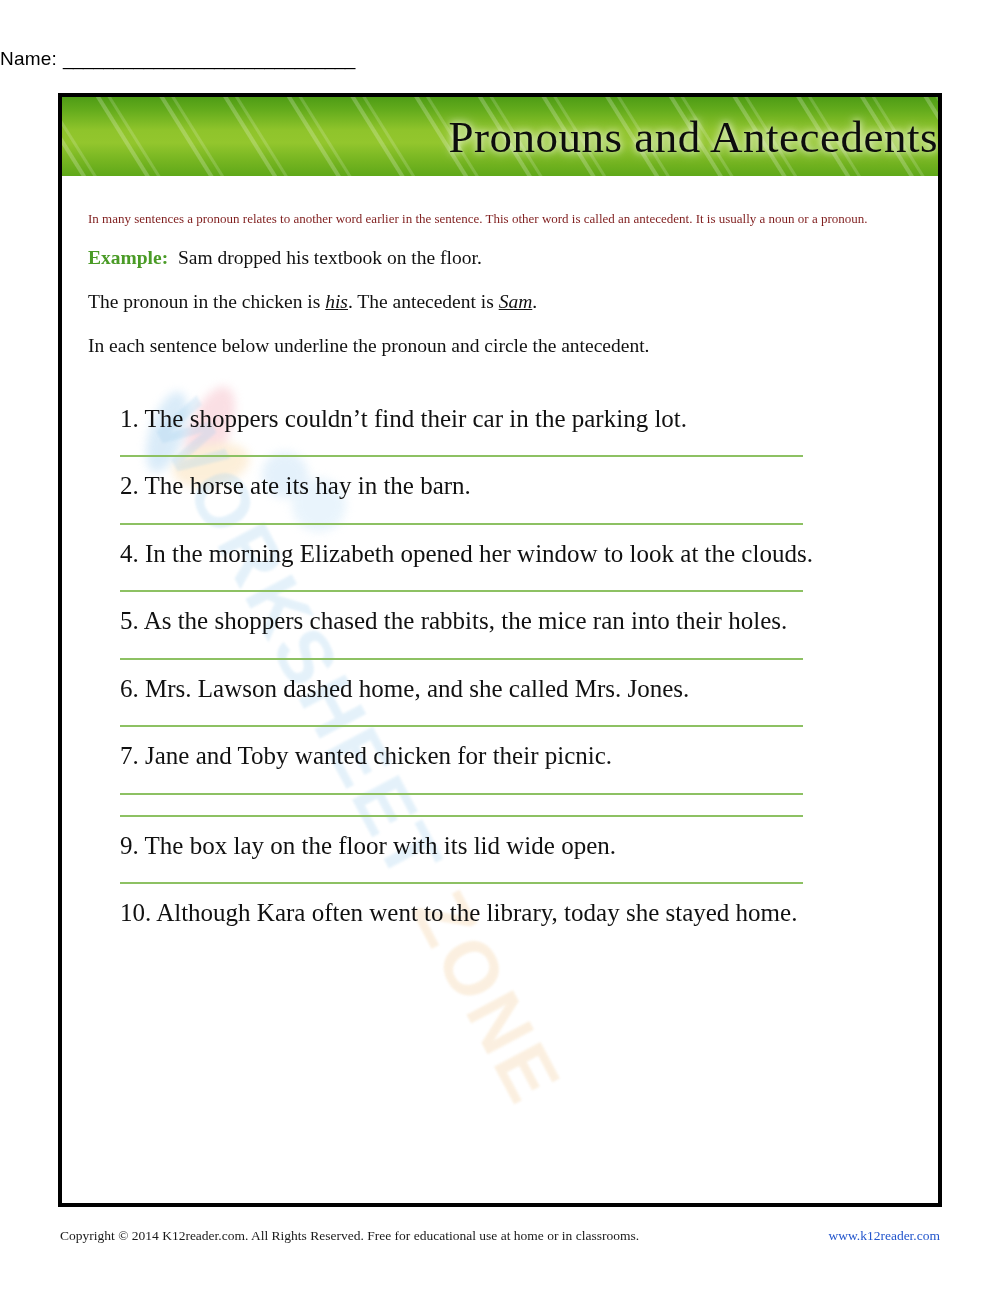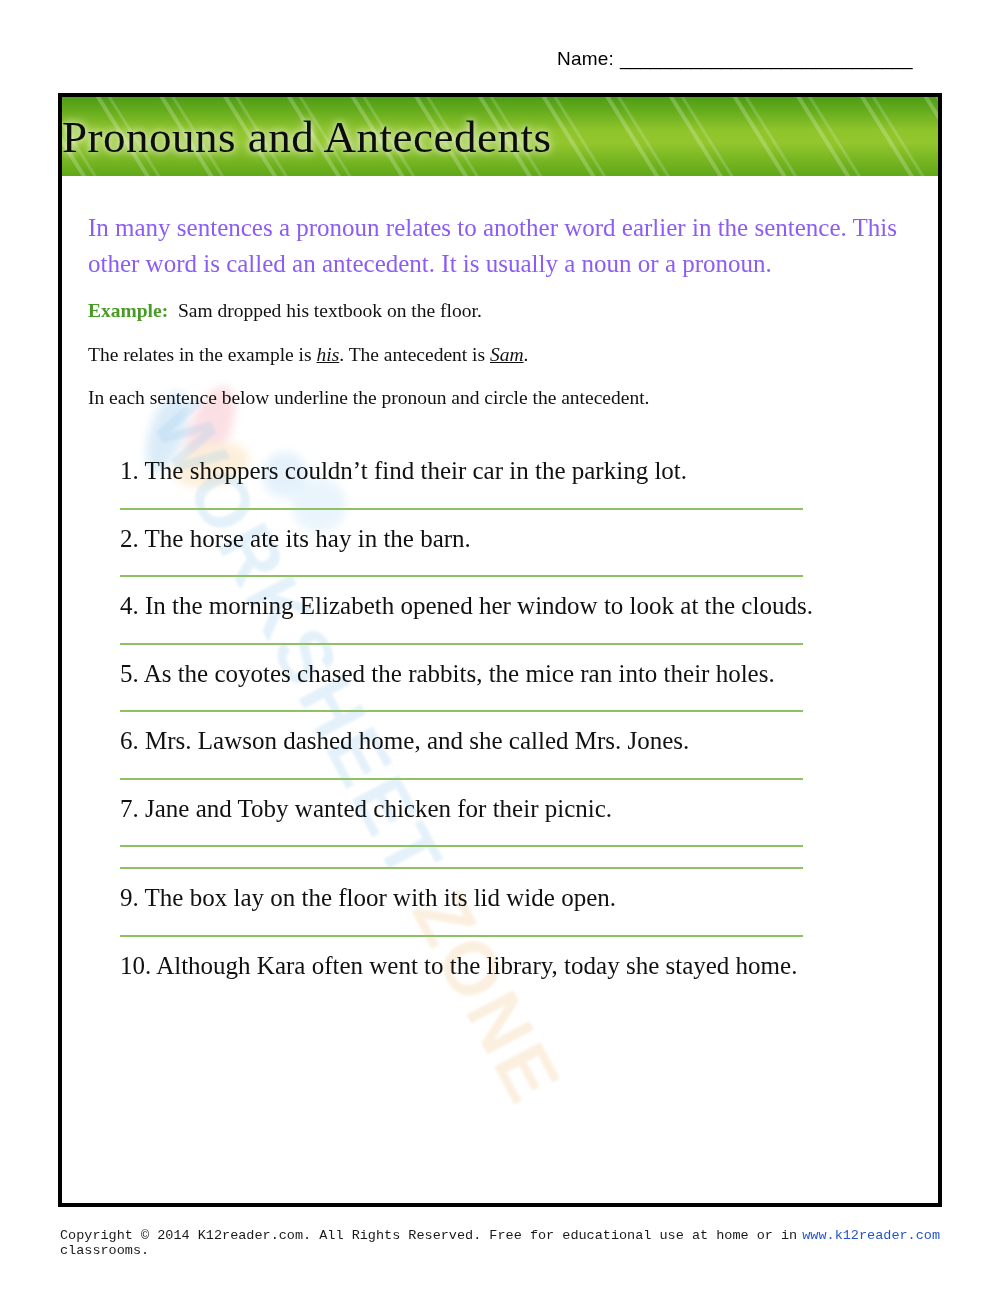--- a/index.html
+++ b/index.html
@@ -15,21 +15,20 @@
     font-family: "Liberation Serif", serif;
     overflow: hidden;
   }
 
   
   .name-row {
     position: absolute;
     top: 48px;
     left: 0;
     width: 1000px;
-    text-align: right;
     padding-right: 88px;
     box-sizing: border-box;
     font-family: "Liberation Sans", sans-serif;
     font-size: 19px;
     color: #000000;
     letter-spacing: 0.2px;
   }
   .name-label { margin-right: 6px; }
   .name-blank { letter-spacing: -0.5px; }
 
@@ -67,21 +66,21 @@
       ),
       linear-gradient(to bottom,
         #4e9c16 0%,
         #63ab1c 16%,
         #8fc42b 42%,
         #93c62d 58%,
         #79b722 78%,
         #5fa819 100%);
     display: flex;
     align-items: center;
-    justify-content: flex-start;
+    justify-content: flex-end;
     overflow: hidden;
   }
   .banner-title {
     font-family: "Liberation Serif", serif;
     font-size: 45px;
     font-weight: normal;
     color: #0d0d0d;
     letter-spacing: 0.5px;
     text-shadow:
       0 0 7px rgba(255,255,255,0.85),
@@ -134,23 +133,23 @@
   .wm-blob.b5 { left: 150px; top: 96px; width: 54px; height: 54px; background: #d8ecfa; }
 
   
   .content {
     position: relative;
     z-index: 1;
     padding: 34px 26px 0 26px;
   }
 
   .intro {
-    font-size: 25px;
+    font-size: 13px;
     line-height: 1.42;
-    color: #8b5cf6;
+    color: #7f1d1d;
     margin: 0 0 16px 0;
   }
   .line-block {
     font-size: 19.5px;
     line-height: 1.42;
     color: #111111;
     margin: 0 0 16px 0;
   }
   .example-label {
     color: #4a9b26;
@@ -184,21 +183,21 @@
   .footer {
     position: absolute;
     top: 1228px;
     left: 0;
     width: 1000px;
     padding: 0 60px;
     box-sizing: border-box;
     display: flex;
     justify-content: space-between;
     align-items: baseline;
-    font-family: Liberation Mono, monospace;
+    font-family: Liberation Serif, serif;
     font-size: 13.5px;
   }
   .footer-copy { color: #1a1a1a; }
   .footer-url  { color: #2255cc; }
 </style>
 </head>
 <body>
 
 <div class="name-row">
   <span class="name-label">Name:</span><span class="name-blank">_____________________________</span>
@@ -223,39 +222,39 @@
 
   <div class="content">
 
     <p class="intro">In many sentences a pronoun relates to another word earlier in the sentence. This other word is called an antecedent. It is usually a noun or a pronoun.</p>
 
     <p class="line-block">
       <span class="example-label">Example:</span>&nbsp;
       <span>Sam dropped his textbook on the floor.</span>
     </p>
 
-    <p class="line-block"><span>The relates in the example is </span><span class="ital">his</span><span>. The antecedent is </span><span class="ital">Sam</span><span>.</span></p>
+    <p class="line-block"><span>The pronoun in the chicken is </span><span class="ital">his</span><span>. The antecedent is </span><span class="ital">Sam</span><span>.</span></p>
 
     <p class="line-block">In each sentence below underline the pronoun and circle the antecedent.</p>
 
     <div class="questions">
         <div class="q-item">
           <div class="q-text"><span>1.</span> <span>The shoppers couldn’t find their car in the parking lot.</span></div>
           <hr class="q-rule">
         </div>
         <div class="q-item">
           <div class="q-text"><span>2.</span> <span>The horse ate its hay in the barn.</span></div>
           <hr class="q-rule">
         </div>
         <div class="q-item">
           <div class="q-text"><span>4.</span> <span>In the morning Elizabeth opened her window to look at the clouds.</span></div>
           <hr class="q-rule">
         </div>
         <div class="q-item">
-          <div class="q-text"><span>5.</span> <span>As the coyotes chased the rabbits, the mice ran into their holes.</span></div>
+          <div class="q-text"><span>5.</span> <span>As the shoppers chased the rabbits, the mice ran into their holes.</span></div>
           <hr class="q-rule">
         </div>
         <div class="q-item">
           <div class="q-text"><span>6.</span> <span>Mrs. Lawson dashed home, and she called Mrs. Jones.</span></div>
           <hr class="q-rule">
         </div>
         <div class="q-item">
           <div class="q-text"><span>7.</span> <span>Jane and Toby wanted chicken for their picnic.</span></div>
           <hr class="q-rule">
         </div>

